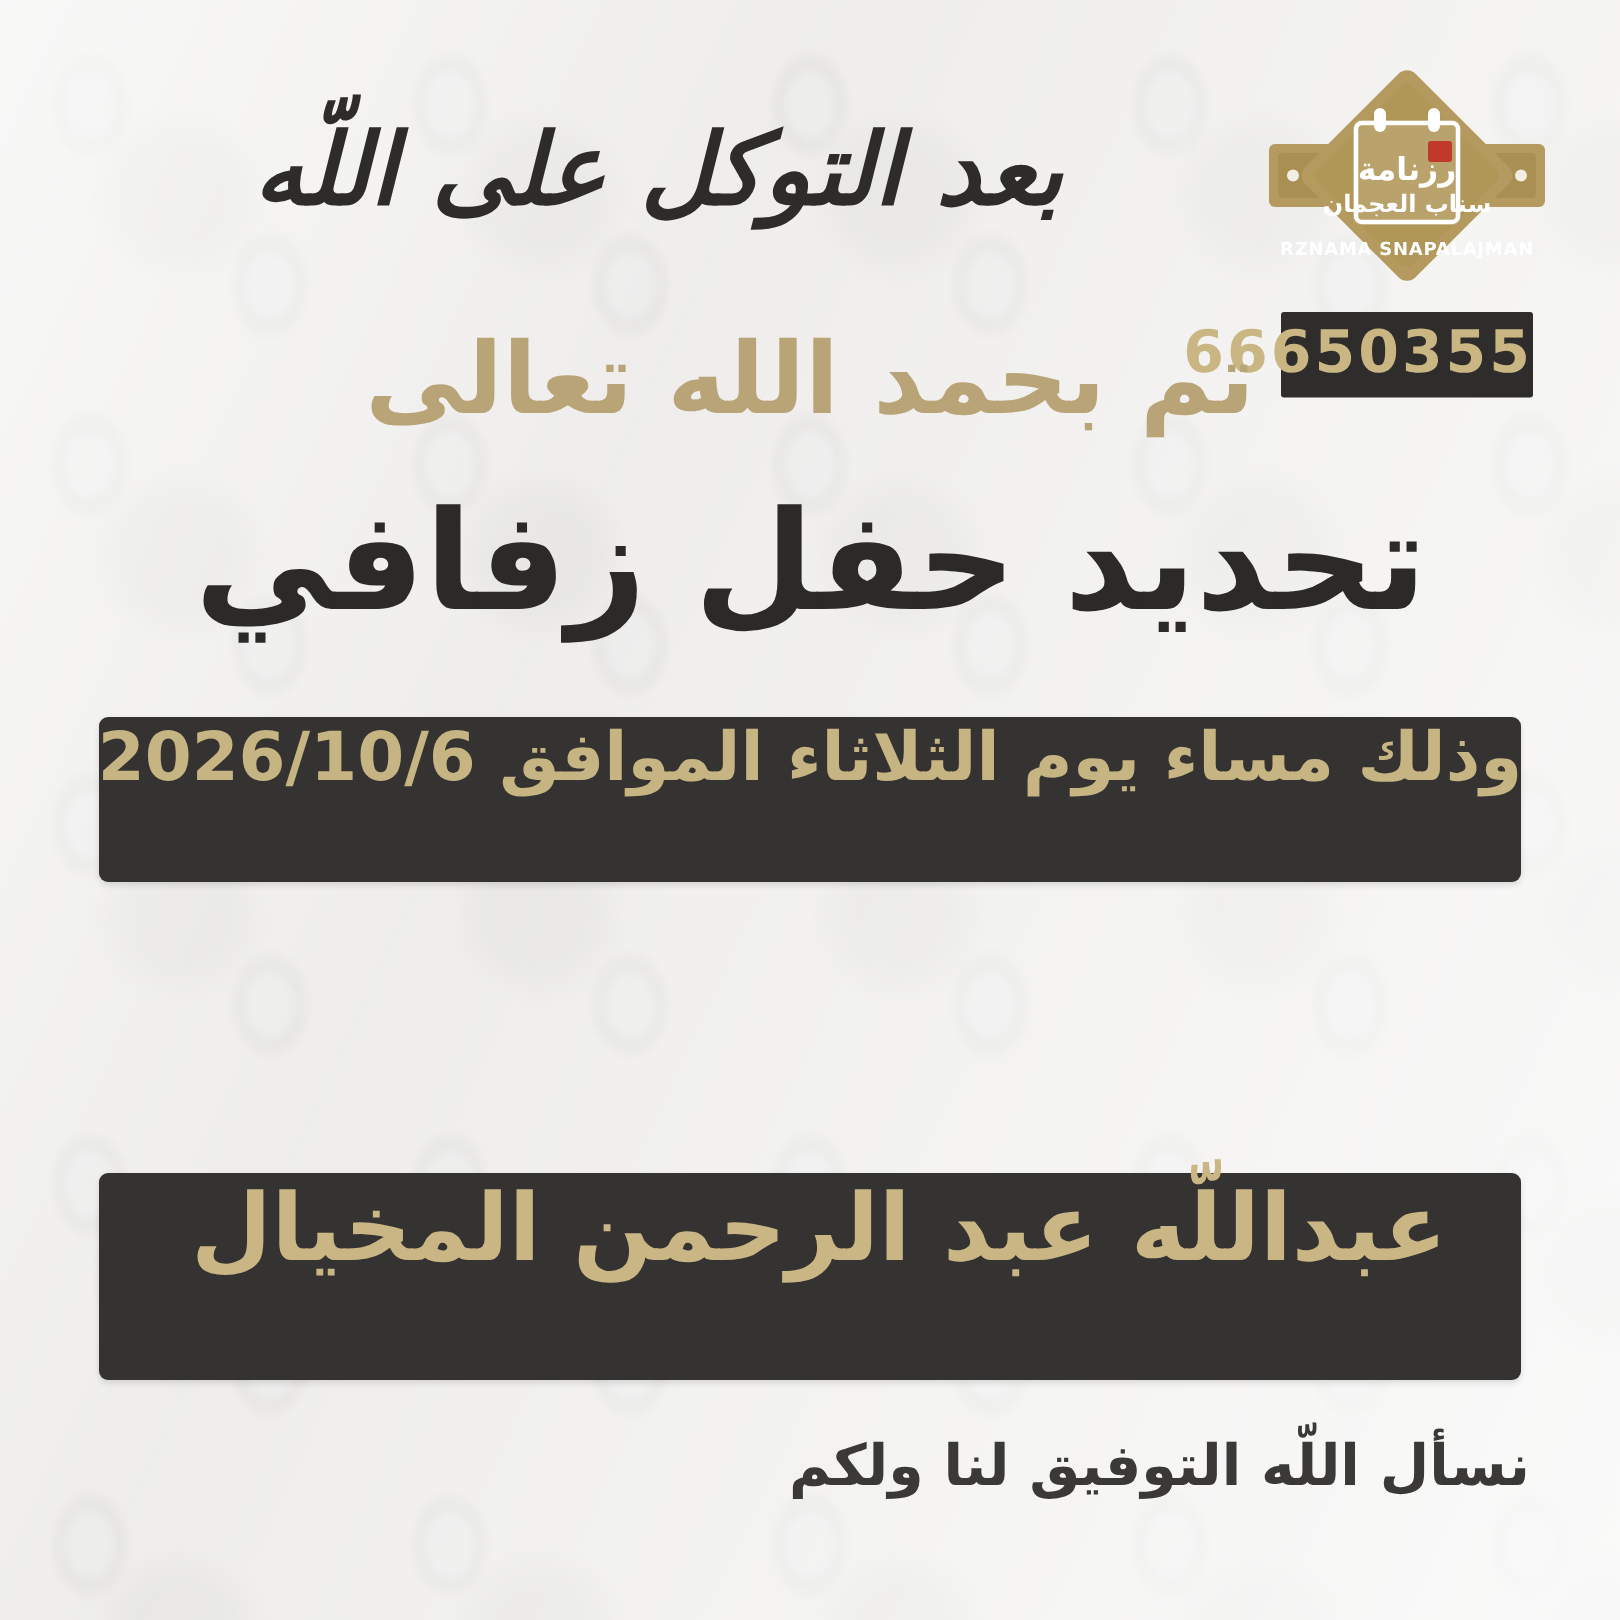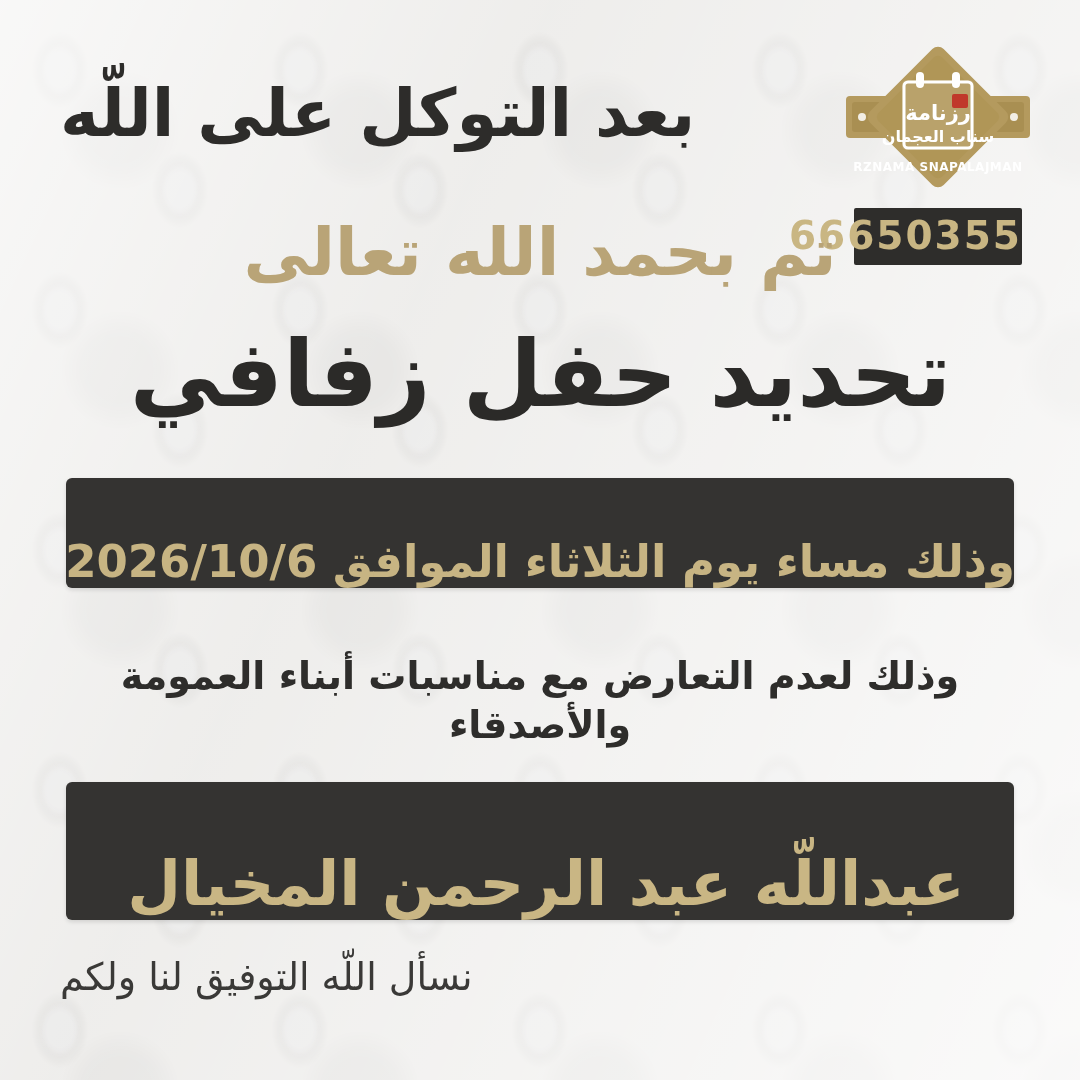--- a/index.html
+++ b/index.html
@@ -81,26 +81,27 @@
     font-family: "DejaVu Sans", "Liberation Sans", sans-serif;
     border-radius: 2px;
   }
 
   
   .line-1 {
     position: absolute;
     top: 78px;
     right: 262px;
     left: 60px;
-    text-align: left;
+    text-align: center;
     font-size: 66px;
     font-weight: bold;
     color: #2d2c2a;
     line-height: 1.1;
     letter-spacing: -1px;
+    font-style: italic;
   }
 
   .line-2 {
     position: absolute;
     top: 215px;
     right: 60px;
     left: 60px;
     text-align: center;
     font-size: 66px;
     font-weight: bold;
@@ -120,21 +121,21 @@
     line-height: 1.2;
     letter-spacing: -1px;
   }
 
   
   .bar {
     position: absolute;
     background: #343331;
     border-radius: 6px;
     display: flex;
-    align-items: flex-end;
+    align-items: flex-start;
     justify-content: center;
     box-shadow: 0 2px 4px rgba(0,0,0,0.12);
   }
   .bar-date {
     top: 478px;
     right: 66px;
     left: 66px;
     height: 110px;
   }
   .date-text {
@@ -169,23 +170,23 @@
     font-weight: bold;
     white-space: nowrap;
     margin-left: 12px;
   }
 
   .footer {
     position: absolute;
     top: 955px;
     right: 60px;
     left: 60px;
-    text-align: left;
+    text-align: right;
     font-size: 38px;
-    font-weight: normal;
+    font-weight: bold;
     color: #3a3937;
   }
 
   
   .logo-text-main {
     font-size: 21px;
     font-weight: bold;
     fill: #ffffff;
   }
   .logo-text-sub {
@@ -239,21 +240,20 @@
     </div>
 
     <div class="line-1">بعد التوكل على اللّه</div>
     <div class="line-2">تم بحمد الله تعالى</div>
     <div class="line-3">تحديد حفل زفافي</div>
 
     <div class="bar bar-date">
       <span class="date-text">وذلك مساء يوم الثلاثاء الموافق  2026/10/6</span>
     </div>
 
-    <div class="note">وذلك لعدم التعارض مع مناسبات أبناء العمومة والأصدقاء</div>
 
     <div class="bar bar-name">
       <span class="name-text">عبداللّه عبد الرحمن المخيال</span>
     </div>
 
     <div class="footer">نسأل اللّه التوفيق لنا ولكم</div>
 
   </div>
 </div>
 

